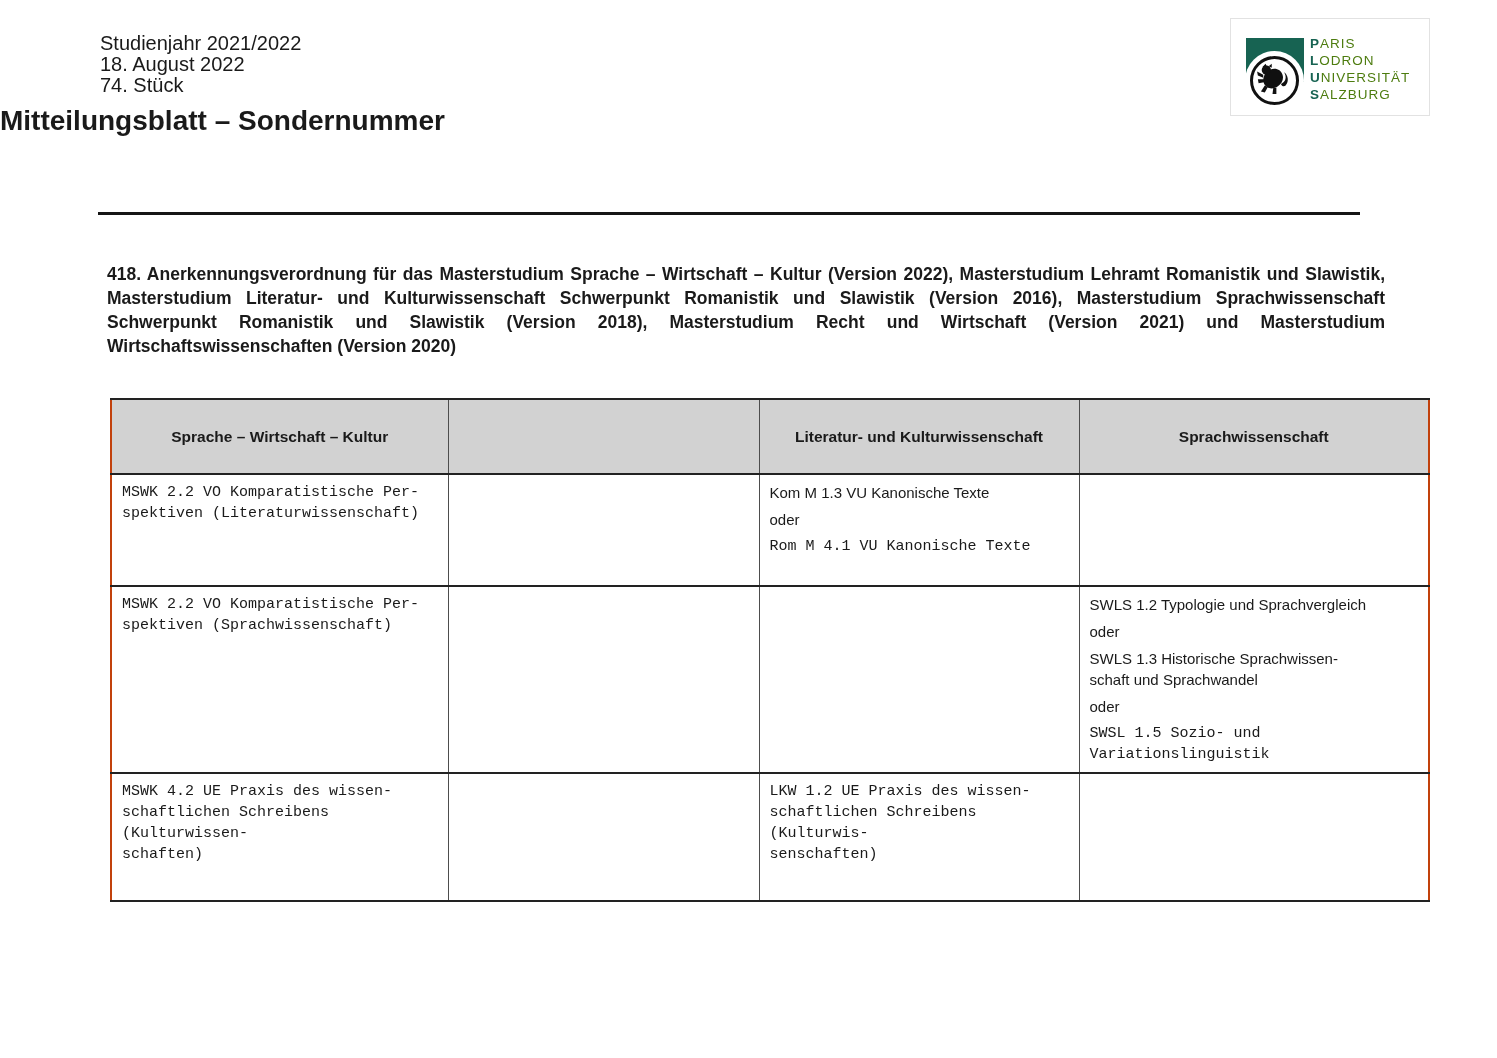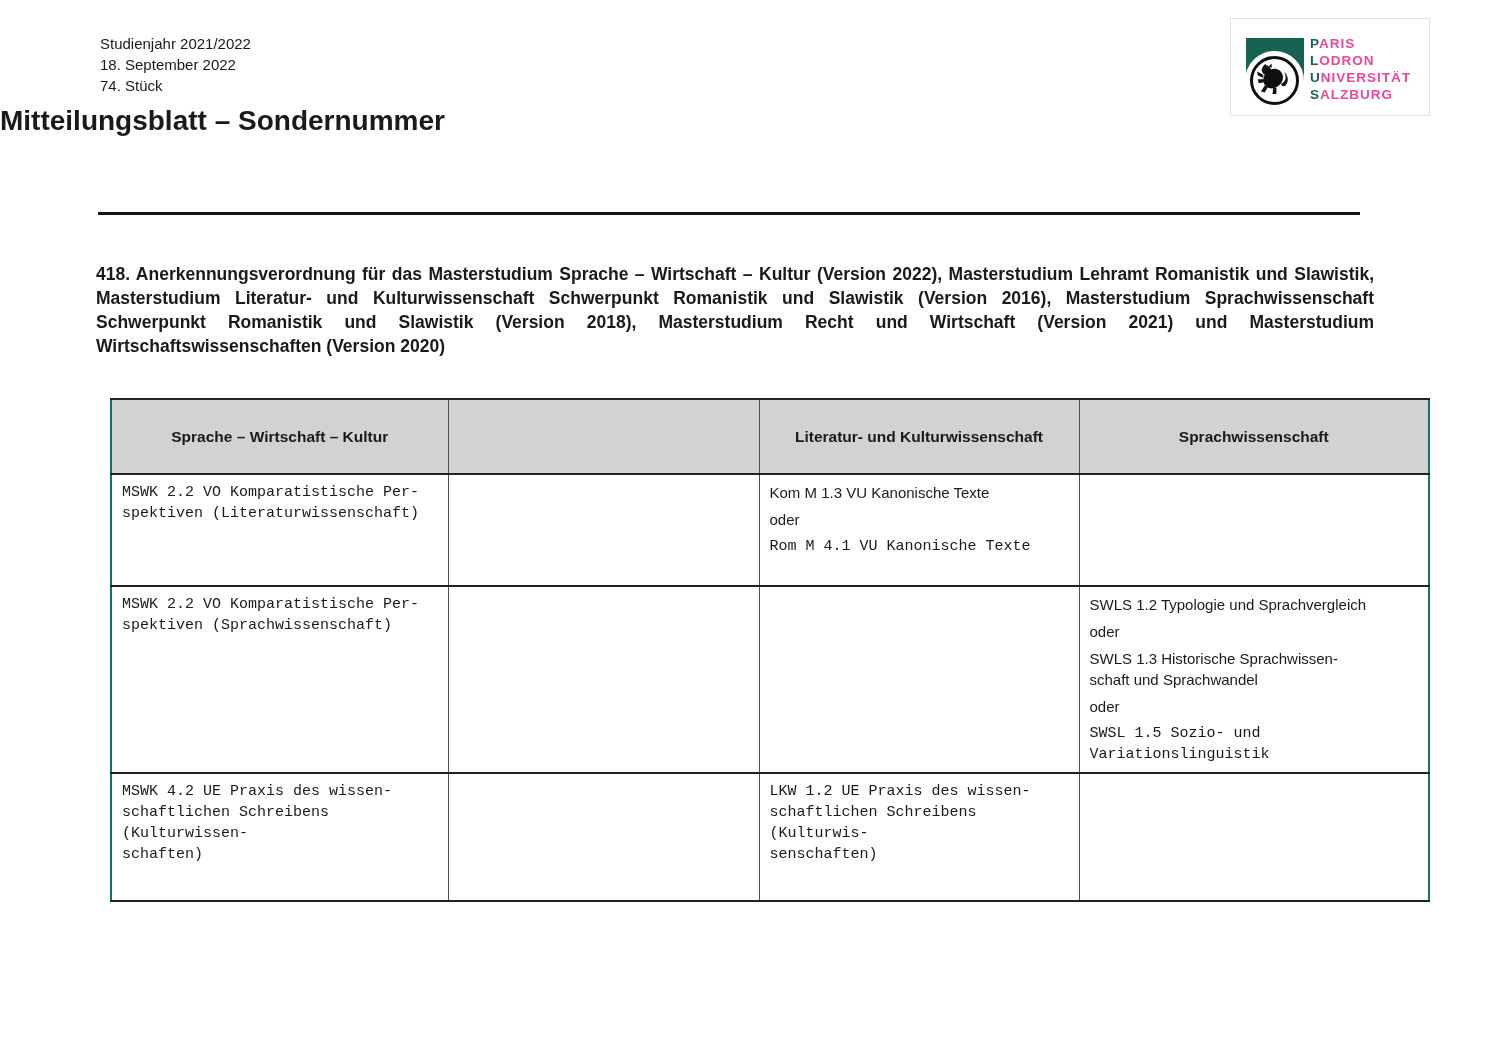--- a/index.html
+++ b/index.html
@@ -2,60 +2,60 @@
 <html><head>
 <meta charset="utf-8">
 <style>
   html,body{margin:0;padding:0;}
   body{
     width:1497px;height:1058px;background:#ffffff;position:relative;
     font-family:"Liberation Sans","DejaVu Sans",sans-serif;color:#1a1a1a;
     overflow:hidden;
   }
   
-  .meta{position:absolute;left:100px;top:33px;font-size:15px;line-height:21px;}
+  .meta{position:absolute;left:100px;top:33px;font-size:20px;line-height:21px;}
   
   .logo-box{position:absolute;left:1230px;top:18px;width:198px;height:96px;
     border:1px solid #e2e2e2;background:#fff;}
   .logo-green{position:absolute;left:15px;top:19px;width:58px;height:44px;background:#176352;}
   .logo-circle{position:absolute;left:19px;top:37px;width:43px;height:43px;border-radius:50%;
     background:#ffffff;border:3px solid #111;box-shadow:0 0 0 5px #ffffff;}
   .logo-circle svg{position:absolute;left:1px;top:1px;}
   .logo-text{position:absolute;left:79px;top:16px;font-size:13.5px;line-height:17px;letter-spacing:1px;}
   .logo-text .initial{font-weight:bold;color:#176352;}
-  .logo-text .rest{color:#ec4899;font-weight:bold;}
+  .logo-text .rest{color:#4d7c0f;}
   
   .title{position:absolute;left:0;top:103px;width:100%;
     font-size:28px;font-weight:bold;line-height:36px;}
   
   .rule{position:absolute;left:98px;top:212px;width:1262px;height:3px;background:#151515;}
   
-  .section-text{position:absolute;left:96px;top:262px;width:1278px;
+  .section-text{position:absolute;left:107px;top:262px;width:1278px;
     font-size:17.5px;font-weight:bold;line-height:24px;text-align:justify;}
   
   .eq-table{position:absolute;left:110px;top:398px;border-collapse:collapse;table-layout:fixed;
-    width:1318px;border:2px solid #0f766e;}
+    width:1318px;border:2px solid #c2410c;}
   .eq-table th,.eq-table td{border-left:1px solid #4d4d4d;border-right:1px solid #4d4d4d;
     border-top:2px solid #222;border-bottom:2px solid #222;vertical-align:top;
     padding:7px 10px;font-size:15px;line-height:21px;overflow:hidden;}
   .eq-table th{background:#d2d2d2;text-align:center;vertical-align:middle;
     font-weight:bold;font-size:15.5px;}
   .eq-table tr.hdr{height:75px;}
   .eq-table tr.r0{height:112px;}
   .eq-table tr.r1{height:152px;}
   .eq-table tr.r2{height:128px;}
   .eq-table td .par{margin:0 0 6px 0;}
   .eq-table td .par:last-child{margin-bottom:0;font-family:Liberation Mono, monospace;}
 </style>
 </head>
 <body>
 
 <div class="meta">
   <div>Studienjahr 2021/2022</div>
-  <div>18. September 2022</div>
+  <div>18. August 2022</div>
   <div>74. Stück</div>
 </div>
 
 <div class="logo-box">
   <div class="logo-green"></div>
   <div class="logo-circle">
     <svg width="37" height="37" viewBox="0 0 48 48" aria-hidden="true">
       <g fill="#101010">
         <path d="M20 13 C27 9 35 12 37 19 C39 25 36 31 31 34 C27 37 21 38 17 35 C12 32 11 26 13 21 C14 17 17 15 20 13 Z"></path>
         <circle cx="16" cy="13" r="6"></circle>

